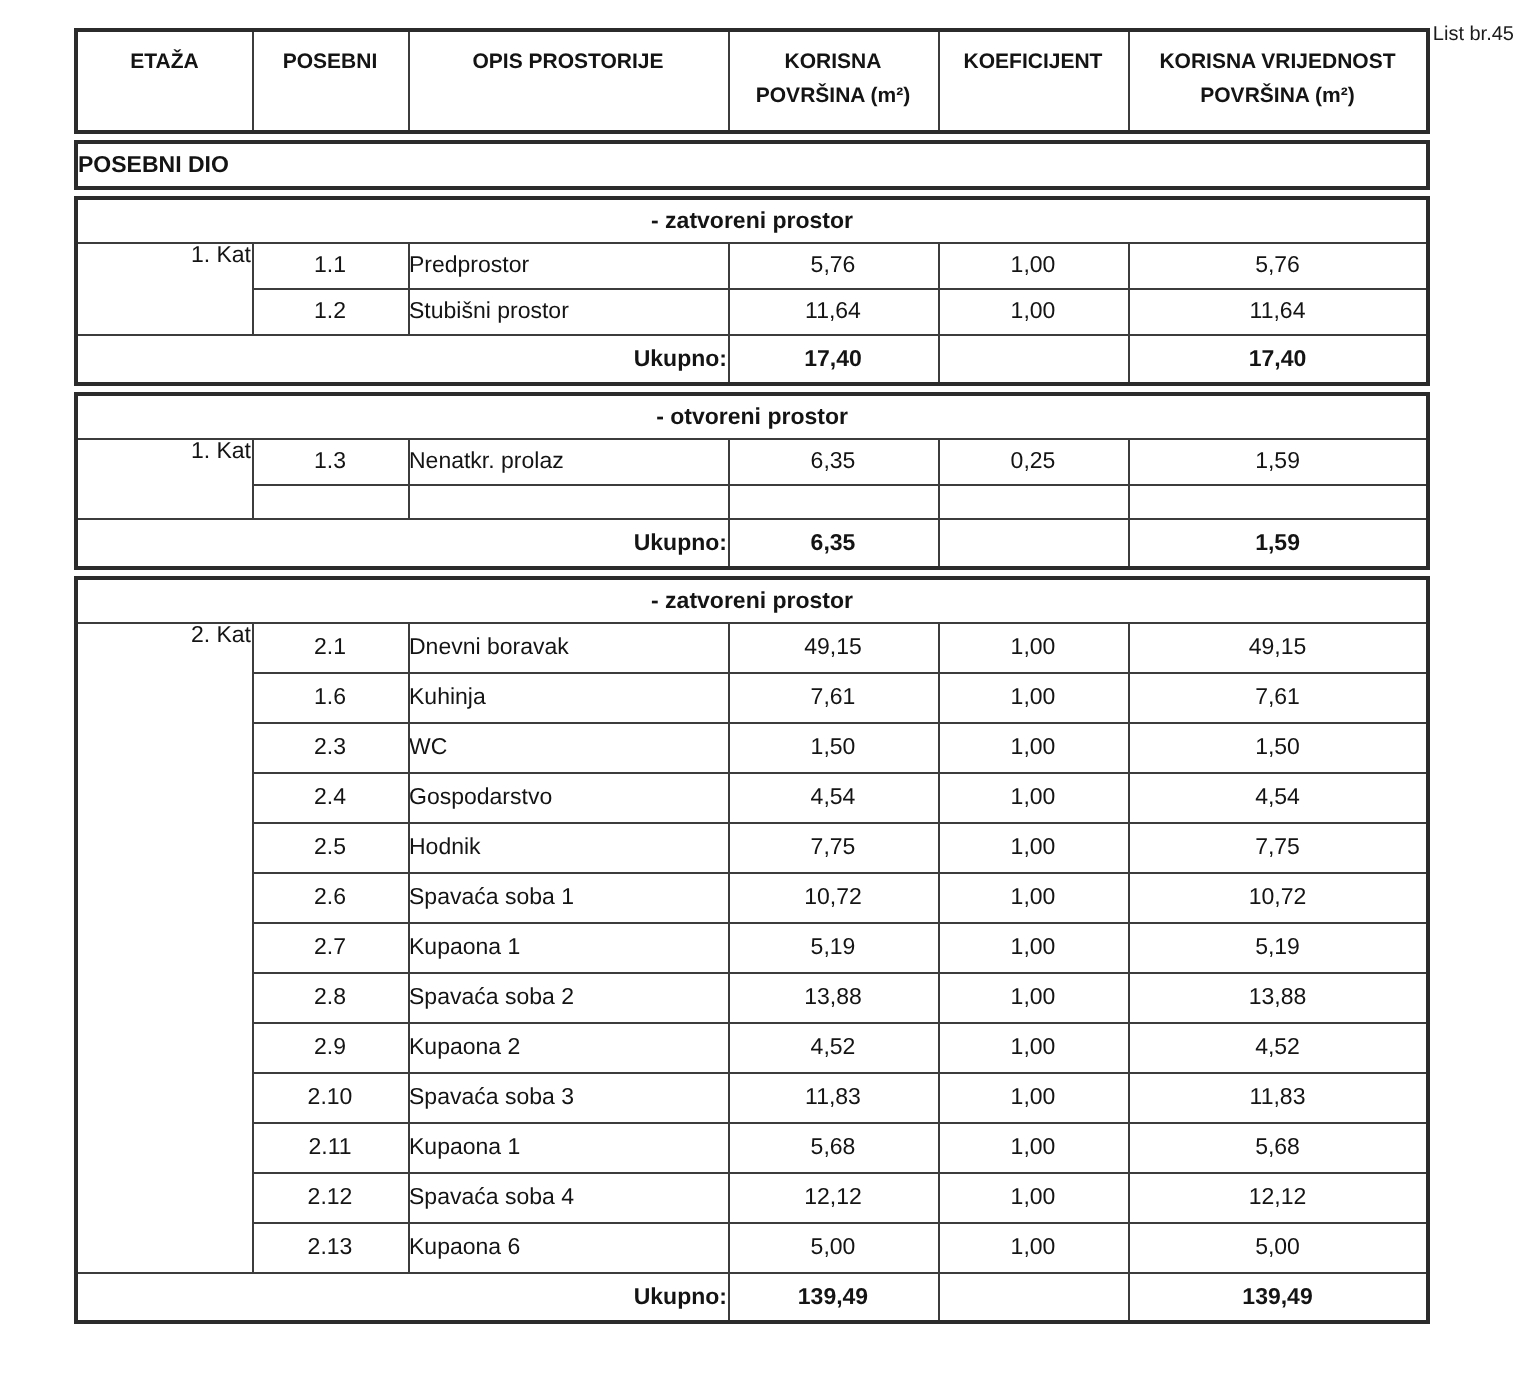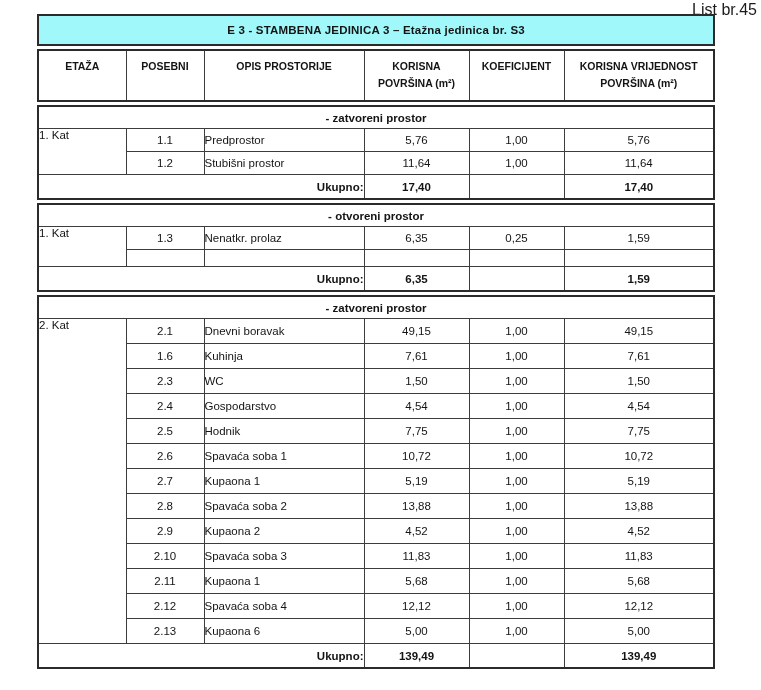--- a/index.html
+++ b/index.html
@@ -5,22 +5,22 @@
   html,body{margin:0;padding:0;background:#ffffff;}
   .page{
     position:relative;
     width:761px;height:690px;
     background:#ffffff;
     overflow:hidden;
     font-family:"Liberation Sans", sans-serif;
     color:#141414;
   }
   .corner{
-    position:absolute;top:1px;right:4px;
-    font-size:16px;color:#1c1c1c;
+    position:absolute;top:12px;right:4px;
+    font-size:10px;color:#1c1c1c;
   }
   .doc{position:absolute;left:37px;top:14px;width:676px;}
   table.block{
     border-collapse:collapse;
     table-layout:fixed;
     width:676px;
     margin:0 0 3px 0;
     border:2px solid #2b2b2b;
   }
   table.block td{
@@ -64,48 +64,33 @@
     text-align:center;
     padding-left:6px;
     height:21px;
   }
   
   tr.r td{height:22px;}
   tr.r2 td{height:24px;}
   tr.rempty td{height:16px;}
   td.c{text-align:center;}
   td.l{text-align:left;padding-left:5px;}
-  td.etaza{text-align:left;vertical-align:top;padding-top:4px;}
+  td.etaza{text-align:right;vertical-align:top;padding-top:4px;}
   
   tr.total td{height:23px;font-weight:bold;}
   td.tlabel{text-align:right;padding-right:7px;margin-top:28px;}
 </style>
 </head>
 <body>
 
 <div class="page">
   <div class="corner">List br.45</div>
 
   <div class="doc">
 
-    <table class="block">
-      <colgroup>
-          <col style="width:88px">
-          <col style="width:78px">
-          <col style="width:160px">
-          <col style="width:105px">
-          <col style="width:95px">
-          <col style="width:150px">
-        </colgroup>
-      <tbody>
-          <tr>
-        <td class="title" colspan="6">E 3 - STAMBENA JEDINICA 3 – Etažna jedinica br. S3</td>
-      </tr>
-    </tbody>
-      </table>
 
     <table class="block">
       <colgroup>
           <col style="width:88px">
           <col style="width:78px">
           <col style="width:160px">
           <col style="width:105px">
           <col style="width:95px">
           <col style="width:150px">
         </colgroup>
@@ -120,20 +105,35 @@
         </td>
         <td>KOEFICIJENT</td>
         <td>
           <div>KORISNA VRIJEDNOST</div>
           <div>POVRŠINA (m²)</div>
         </td>
       </tr>
     </tbody>
       </table>
 
+    <table class="block">
+      <colgroup>
+          <col style="width:88px">
+          <col style="width:78px">
+          <col style="width:160px">
+          <col style="width:105px">
+          <col style="width:95px">
+          <col style="width:150px">
+        </colgroup>
+      <tbody>
+          <tr>
+        <td class="posebni" colspan="6">POSEBNI DIO</td>
+      </tr>
+    </tbody>
+      </table>
 
     <table class="block">
       <colgroup>
           <col style="width:88px">
           <col style="width:78px">
           <col style="width:160px">
           <col style="width:105px">
           <col style="width:95px">
           <col style="width:150px">
         </colgroup>

